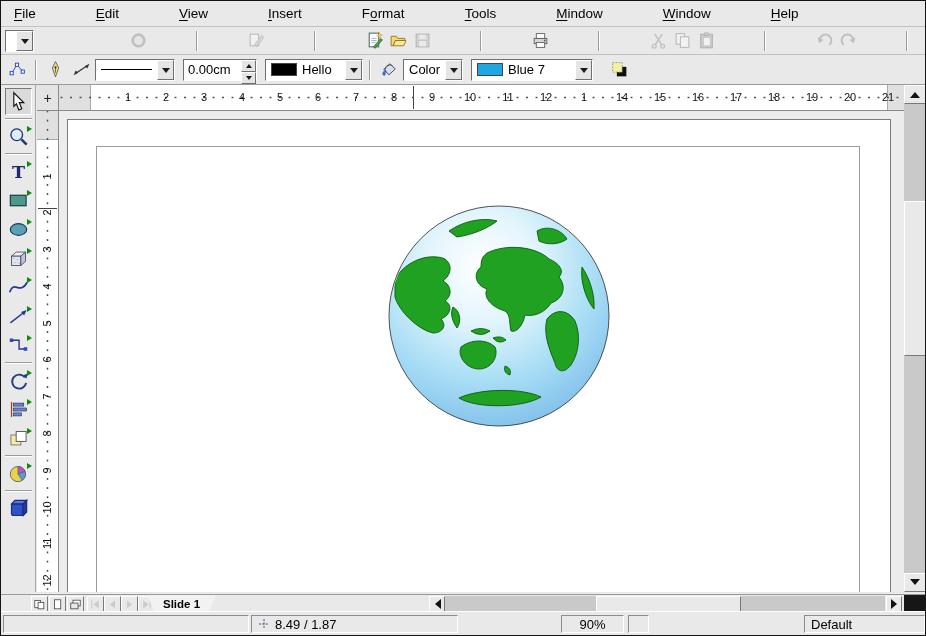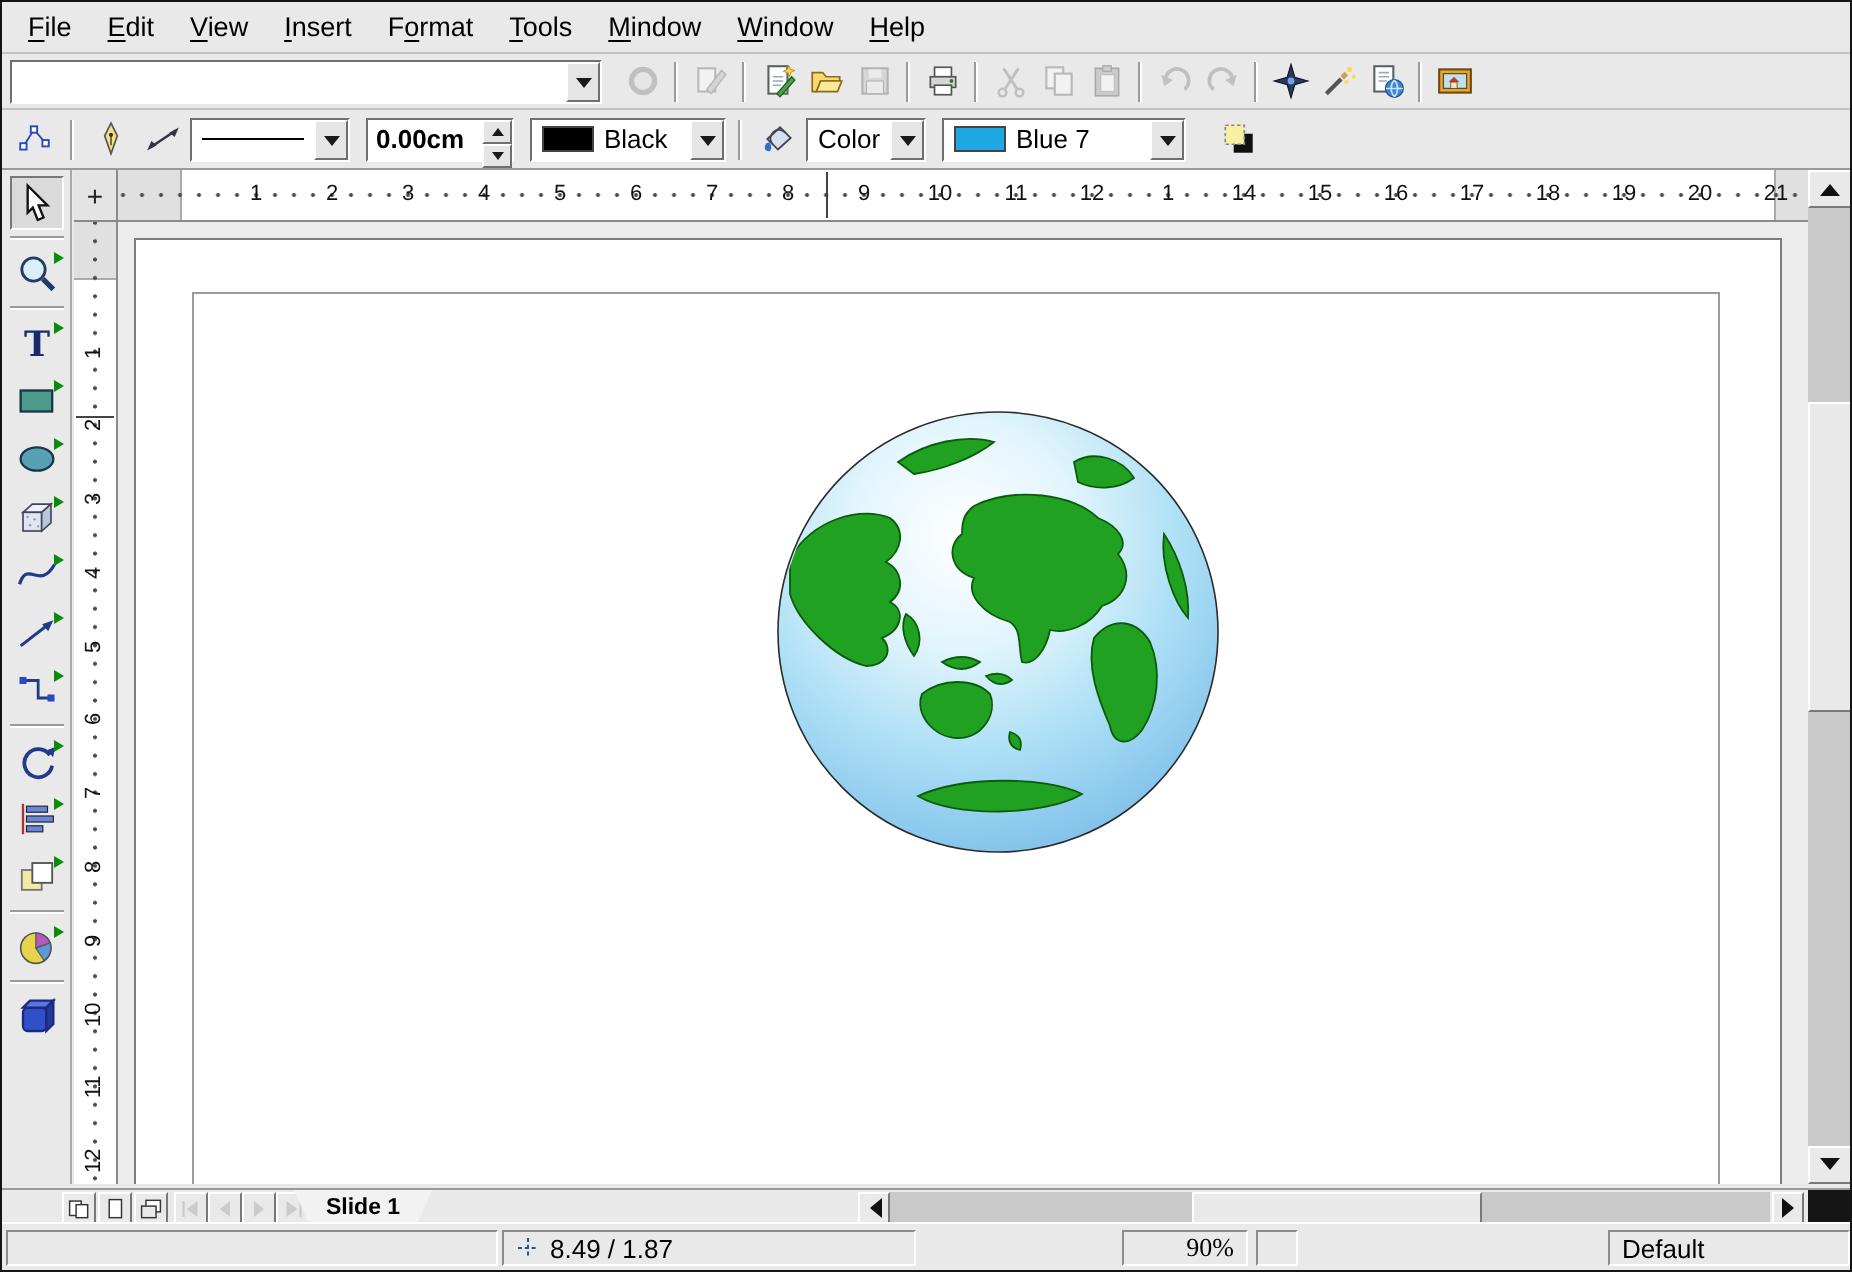--- a/index.html
+++ b/index.html
@@ -5,21 +5,21 @@
   * { margin:0; padding:0; box-sizing:border-box; }
   html,body { background:#555; }
   body { font-family:"Liberation Sans", sans-serif; }
 
   #app { position:relative; width:926px; height:636px; background:#e9e9e9;
          border:1px solid #141414; overflow:hidden; font-size:13px; color:#000; }
 
   
   .raised  { border:1px solid; border-color:#ffffff #787878 #787878 #ffffff; background:#e9e9e9; }
 
-  .row { position:absolute; left:0; right:0; display:flex; align-items:center; }
+  .row { position:absolute; left:0; right:0; display:flex; align-items:center;gap:42px; }
 
   
   #menubar { top:0; height:26px; padding:0 4px; background:#e9e9e9; border-bottom:1px solid #c2c2c2; }
   .menu-item { padding:4px 9px; font-size:13.5px; white-space:nowrap; }
   .menu-item u { text-underline-offset:2px; }
 
   
   #funcbar { top:26px; height:28px; padding:0 4px; border-bottom:1px solid #c2c2c2; }
   .combo { display:flex; align-items:stretch; height:22px; background:#fff;
            border:1px solid; border-color:#6f6f6f #ffffff #ffffff #6f6f6f; }
@@ -34,21 +34,21 @@
   .tbtn svg { width:19px; height:19px; }
   .tbtn.disabled svg { opacity:.42; filter:grayscale(1); }
   .tb-sep { flex:0 0 auto; width:2px; height:20px; border-left:1px solid #9a9a9a; border-right:1px solid #ffffff; margin:0 4px; }
   .gap8 { width:8px; flex:0 0 auto; }
 
   
   #objbar { top:54px; height:30px; padding:0 4px; border-bottom:1px solid #9a9a9a; gap:2px; }
   .lineprev { width:52px; border-top:1px solid #000; }
   .spin { display:flex; align-items:stretch; height:22px; background:#fff; width:74px;
           border:1px solid; border-color:#6f6f6f #ffffff #ffffff #6f6f6f; }
-  .spin .cval { flex:1; display:flex; align-items:center; padding:0 4px;font-weight:bold; }
+  .spin .cval { flex:1; display:flex; align-items:center; padding:0 4px; }
   .spincol { display:flex; flex-direction:column; width:15px; }
   .sp-btn { flex:1; display:flex; align-items:center; justify-content:center;
             background:#e5e5e5; border:1px solid; border-color:#ffffff #6f6f6f #6f6f6f #ffffff; }
   .tri-u-s { width:0; height:0; border:3px solid transparent; border-bottom:4px solid #1a1a1a; margin-bottom:3px; }
   .tri-d-s { width:0; height:0; border:3px solid transparent; border-top:4px solid #1a1a1a; margin-top:3px; }
   .swatch { width:26px; height:13px; border:1px solid #444; margin-right:5px; flex:0 0 auto; }
 
   
   #toolbox { position:absolute; left:0; top:84px; bottom:43px; width:35px; background:#e9e9e9;
              border-right:1px solid #a8a8a8; display:flex; flex-direction:column; align-items:center; padding-top:2px; }
@@ -116,21 +116,21 @@
                clip-path:polygon(0 0, 100% 0, calc(100% - 8px) 100%, 8px 100%); }
   .hs-track { position:absolute; left:444px; top:1px; width:440px; height:16px; background:#c9c9c9; }
   #hthumb { position:absolute; left:151px; top:0; width:145px; height:100%; }
   .hs-btn { position:absolute; top:1px; width:16px; height:16px; display:flex; align-items:center; justify-content:center; }
   #corner-dark { position:absolute; left:903px; top:0; width:22px; height:19px; background:#161616; }
 
   
   #statusbar { position:absolute; left:0; right:0; bottom:0; height:24px; background:#e9e9e9; border-top:1px solid #ffffff; }
   .panel { position:absolute; top:3px; height:18px; display:flex; align-items:center; padding:0 6px;
            border:1px solid; border-color:#8c8c8c #ffffff #ffffff #8c8c8c; font-size:13px; white-space:nowrap; }
-  .panel.center { justify-content:flex-end;font-family:Liberation Serif, serif; }
+  .panel.center { justify-content:center; }
   .pos-ico { margin-right:5px; display:flex; }
 
   svg text { font-family:"DejaVu Serif", serif; }
 </style>
 </head>
 <body>
 
 <svg width="0" height="0" style="position:absolute" aria-hidden="true">
   <defs>
     <symbol id="i-stop" viewBox="0 0 18 18">
@@ -479,21 +479,21 @@
           </span>
         <span class="sp-btn">
             <span class="tri-d-s"></span>
           </span>
       </span>
     </div>
     <span style="width:4px"></span>
     <div class="combo" style="width:98px">
       <span class="cval">
           <span class="swatch" style="background:#000"></span>
-          <span>Black</span>
+          <span>Hello</span>
         </span>
       <span class="dbtn">
           <span class="tri-d"></span>
         </span>
     </div>
     <span class="tb-sep"></span>
     <button class="tbtn">
         <svg viewBox="0 0 18 18">
           <use href="#i-fill-can"></use>
         </svg>

